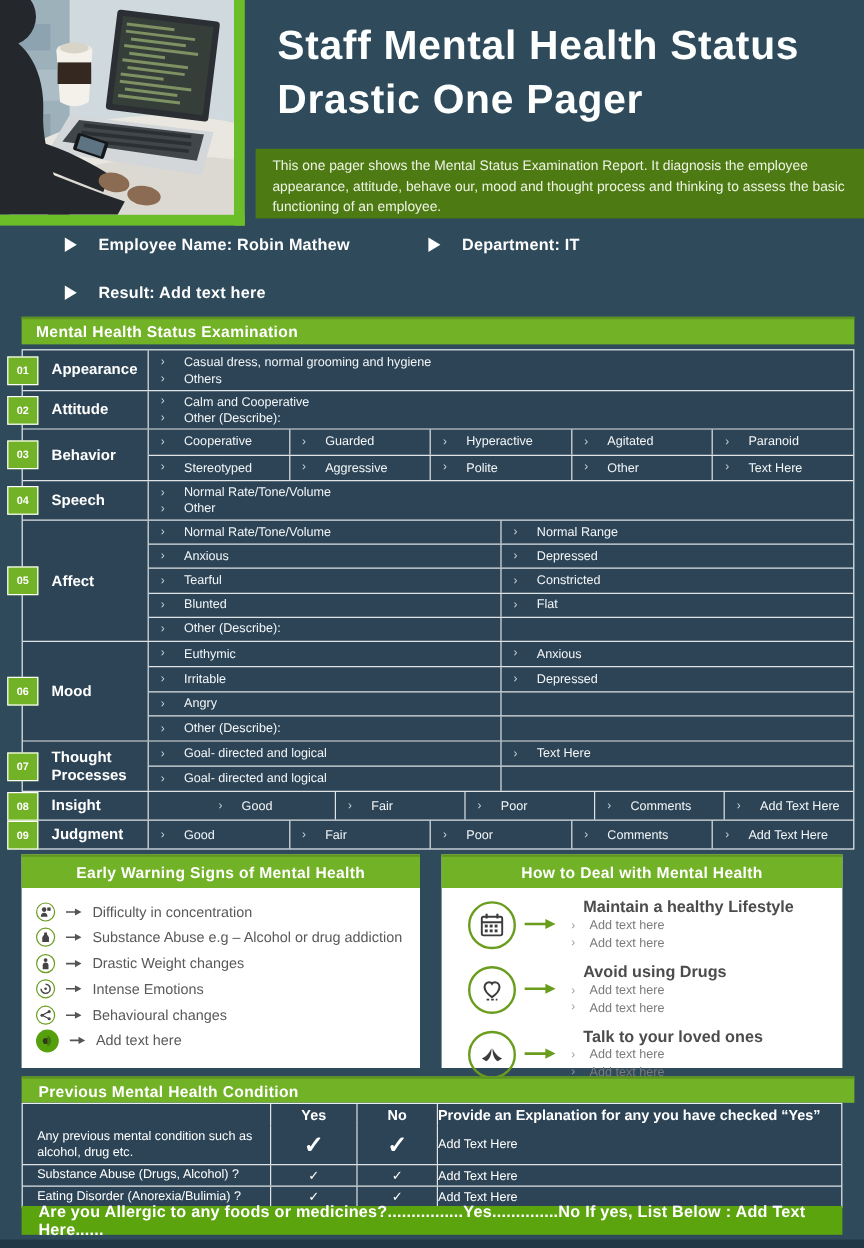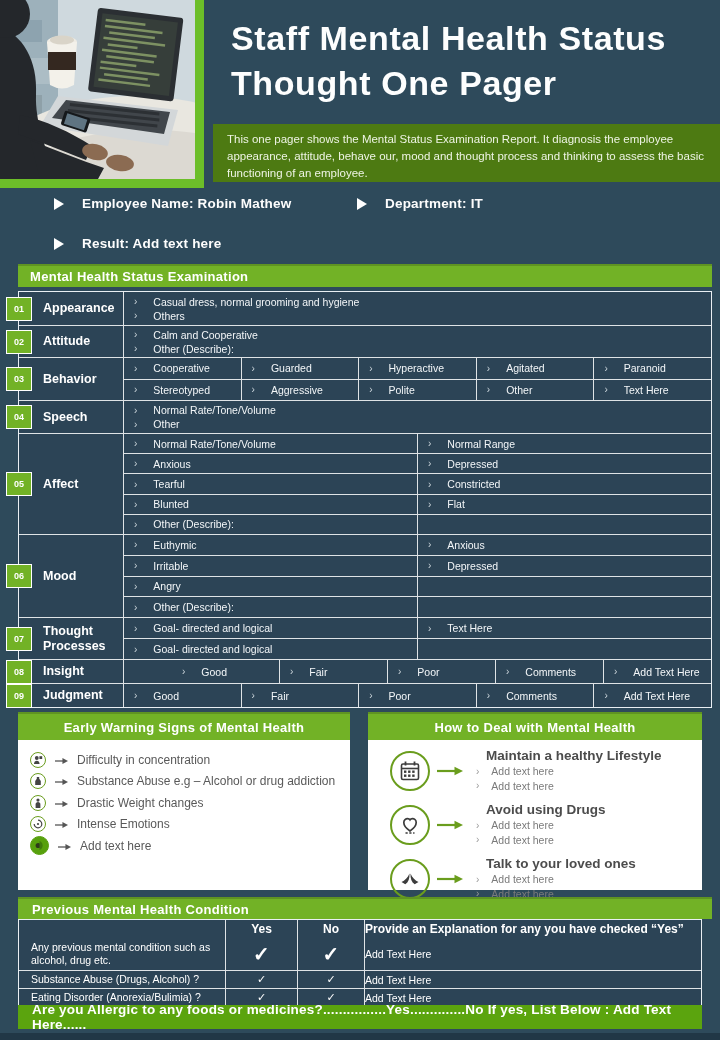--- a/index.html
+++ b/index.html
@@ -154,21 +154,21 @@
         <rect x="65" y="116" width="21" height="11" fill="#5f7482"></rect>
       </g>
     </svg>
   </div>
   <div class="photo-border-r"></div>
   <div class="photo-border-b"></div>
 </div>
 
 <div class="page-title">
   <div>Staff Mental Health Status</div>
-  <div>Thought One Pager</div>
+  <div>Drastic One Pager</div>
 </div>
 <div class="desc-bar">This one pager shows the Mental Status Examination Report. It diagnosis the employee appearance, attitude, behave our, mood and thought process and thinking to assess the basic functioning of an employee.</div>
 
 <div class="field" style="left:22px;top:196px;">
   <span class="tri"></span>
   <span>Employee Name: Robin Mathew</span>
 </div>
 <div class="field" style="left:325px;top:196px;text-align:center;">
   <span class="tri"></span>
   <span>Department: IT</span>
@@ -499,20 +499,35 @@
           <svg width="10" height="10" viewBox="0 0 10 10">
             <path d="M5 1.2a3.8 3.8 0 1 1-3.8 3.8" stroke="#444" fill="none" stroke-width="1.2"></path>
             <circle cx="5" cy="5" r="1.1" fill="#444"></circle>
           </svg>
         </span>
         <span class="w-arrow"><svg width="13" height="8" viewBox="0 0 14 8">
             <path d="M0 4h9" stroke="#555" stroke-width="1.4"></path>
             <path d="M8 .8l6 3.2-6 3.2z" fill="#555"></path>
           </svg></span>
         <span class="w-label">Intense Emotions</span>
+      </div>
+      <div class="w-item">
+        <span class="w-icon">
+          <svg width="10" height="10" viewBox="0 0 10 10">
+            <path d="M2 5L8 2M2 5l6 3" stroke="#444" stroke-width="1"></path>
+            <circle cx="2" cy="5" r="1.3" fill="#444"></circle>
+            <circle cx="8" cy="2" r="1.3" fill="#444"></circle>
+            <circle cx="8" cy="8" r="1.3" fill="#444"></circle>
+          </svg>
+        </span>
+        <span class="w-arrow"><svg width="13" height="8" viewBox="0 0 14 8">
+            <path d="M0 4h9" stroke="#555" stroke-width="1.4"></path>
+            <path d="M8 .8l6 3.2-6 3.2z" fill="#555"></path>
+          </svg></span>
+        <span class="w-label">Behavioural changes</span>
       </div>
       <div class="w-item">
         <span class="w-icon filled">
           <svg width="11" height="11" viewBox="0 0 11 11">
             <circle cx="4.2" cy="5.5" r="2.6" fill="#2e3a1a"></circle>
             <path d="M5.5 1a4.8 4.8 0 0 1 0 9z" fill="#3f7a0c"></path>
           </svg>
         </span>
         <span class="w-arrow"><svg width="13" height="8" viewBox="0 0 14 8">
             <path d="M0 4h9" stroke="#555" stroke-width="1.4"></path>

